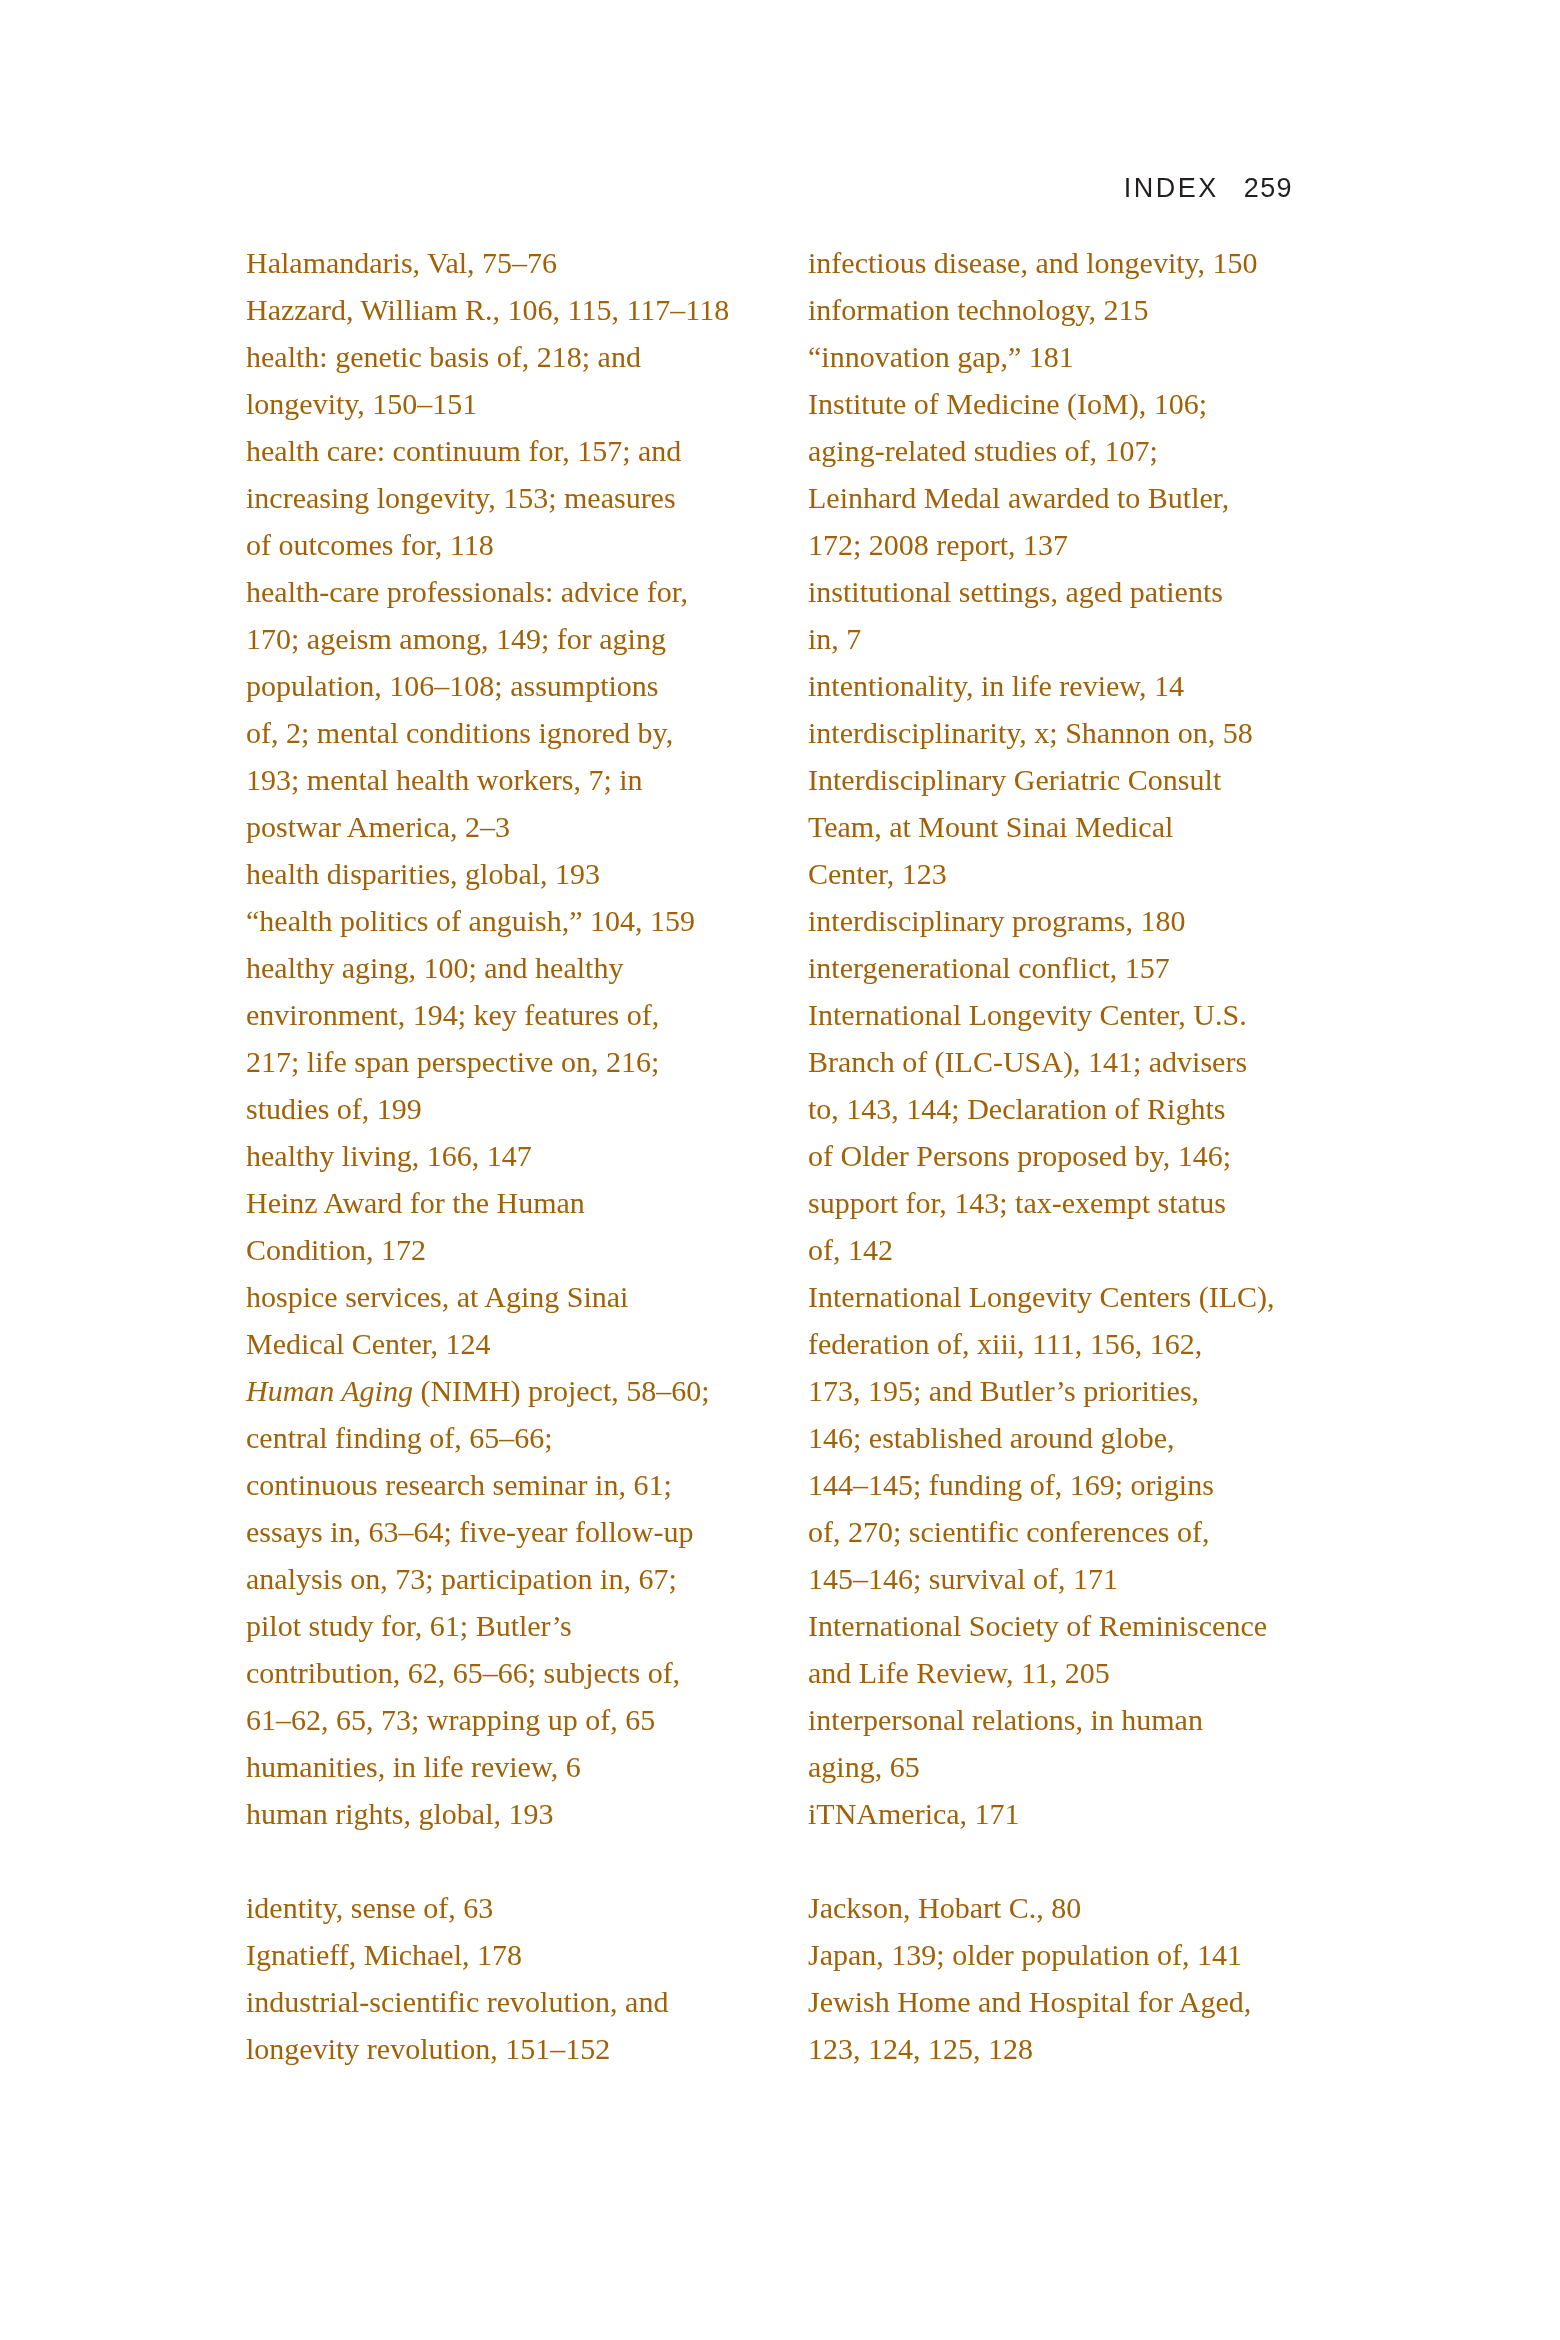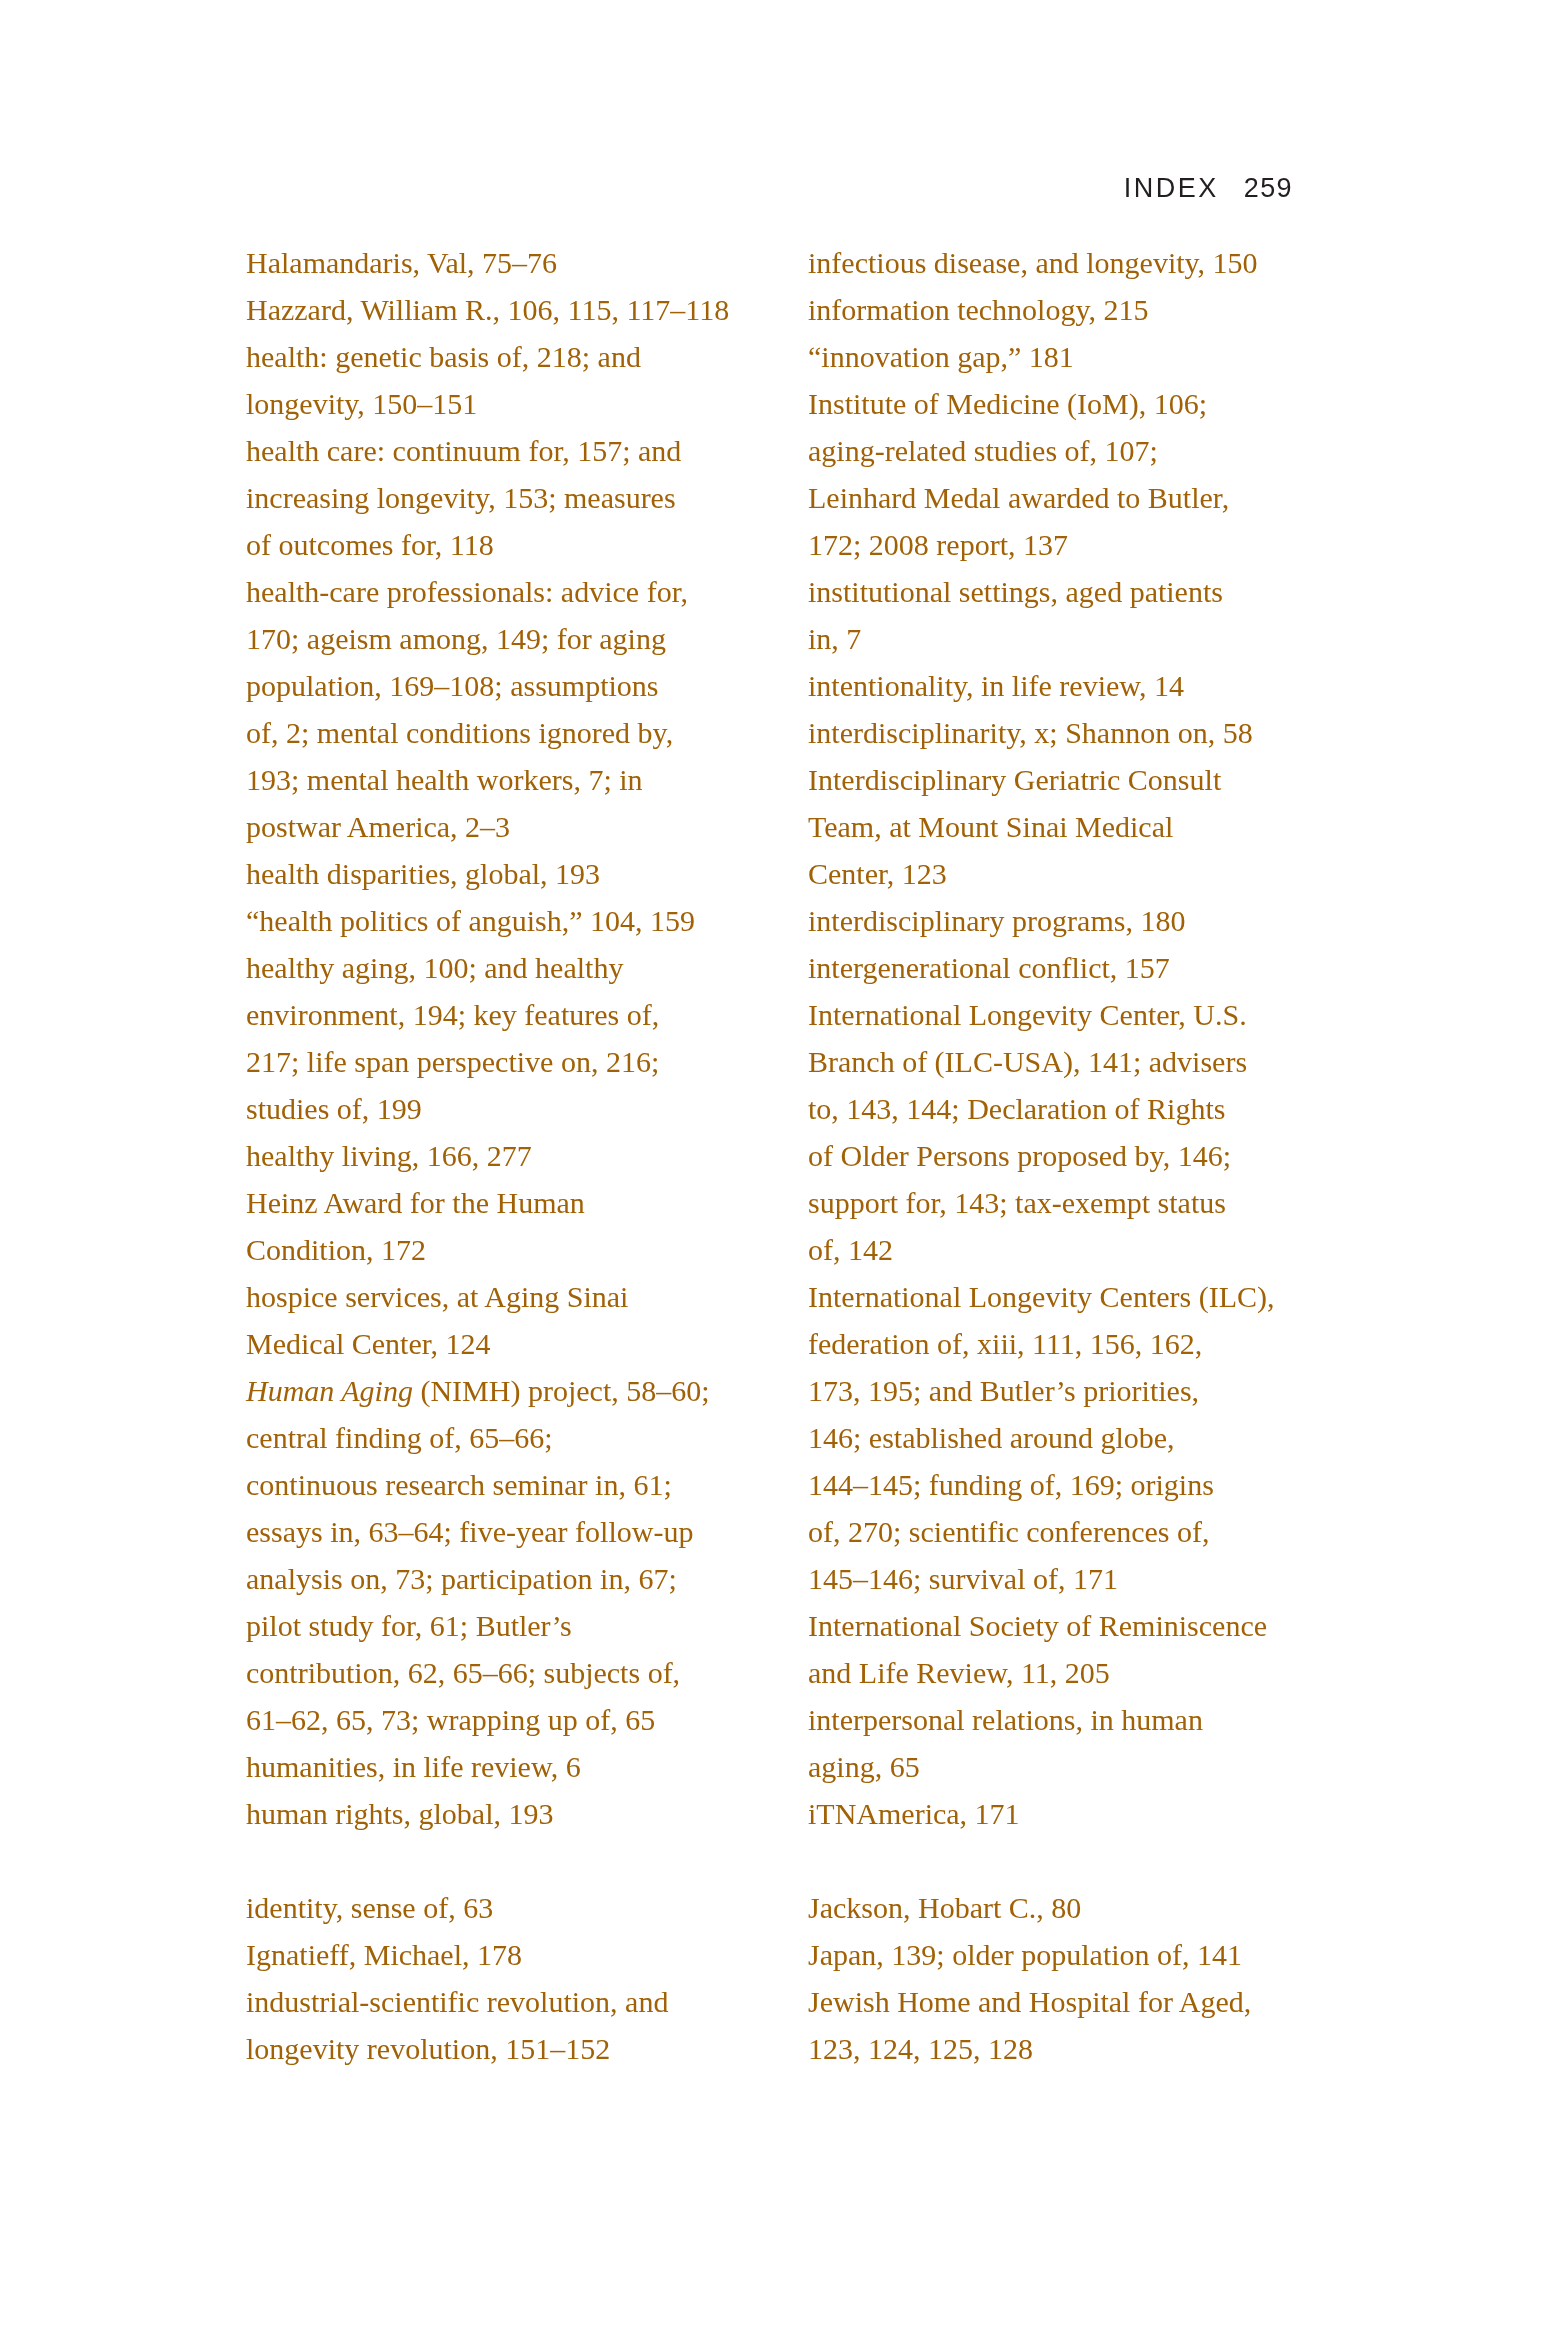--- a/index.html
+++ b/index.html
@@ -69,39 +69,39 @@
         <span class="line cont">longevity, 150–151</span>
       </p>
     <p class="entry">
         <span class="line">health care: continuum for, 157; and</span>
         <span class="line cont">increasing longevity, 153; measures</span>
         <span class="line cont">of outcomes for, 118</span>
       </p>
     <p class="entry">
         <span class="line">health-care professionals: advice for,</span>
         <span class="line cont">170; ageism among, 149; for aging</span>
-        <span class="line cont">population, 169–108; assumptions</span>
+        <span class="line cont">population, 106–108; assumptions</span>
         <span class="line cont">of, 2; mental conditions ignored by,</span>
         <span class="line cont">193; mental health workers, 7; in</span>
         <span class="line cont">postwar America, 2–3</span>
       </p>
     <p class="entry">
         <span class="line">health disparities, global, 193</span>
       </p>
     <p class="entry">
         <span class="line">“health politics of anguish,” 104, 159</span>
       </p>
     <p class="entry">
         <span class="line">healthy aging, 100; and healthy</span>
         <span class="line cont">environment, 194; key features of,</span>
         <span class="line cont">217; life span perspective on, 216;</span>
         <span class="line cont">studies of, 199</span>
       </p>
     <p class="entry">
-        <span class="line">healthy living, 166, 277</span>
+        <span class="line">healthy living, 166, 147</span>
       </p>
     <p class="entry">
         <span class="line">Heinz Award for the Human</span>
         <span class="line cont">Condition, 172</span>
       </p>
     <p class="entry">
         <span class="line">hospice services, at Aging Sinai</span>
         <span class="line cont">Medical Center, 124</span>
       </p>
     <p class="entry">

